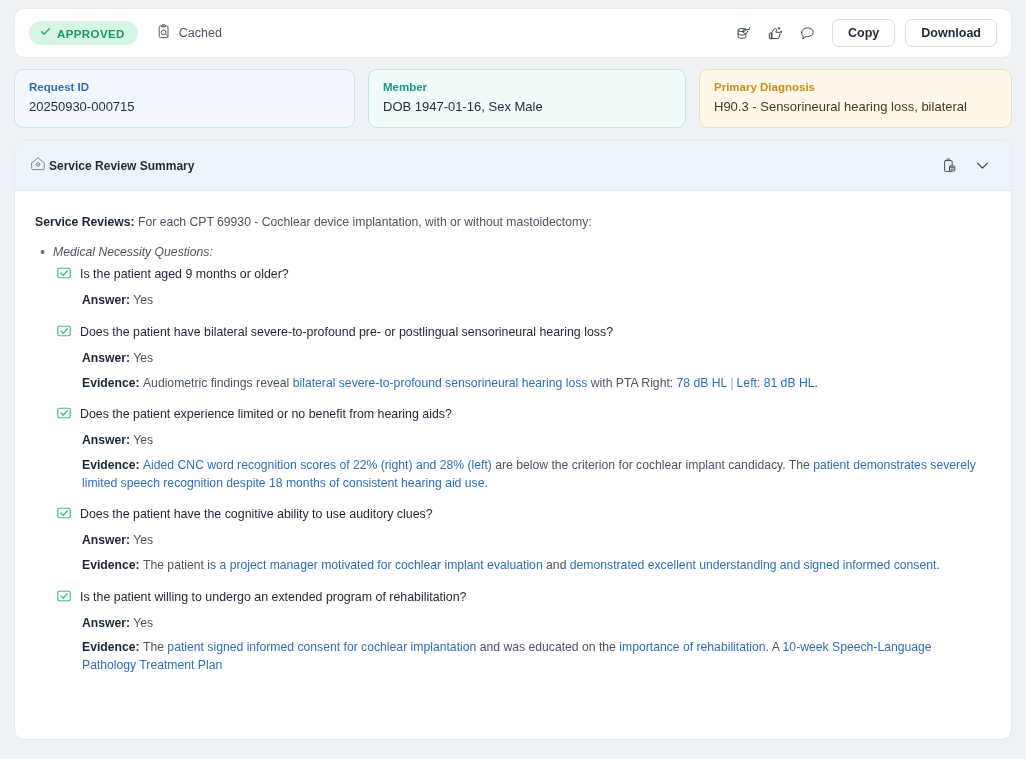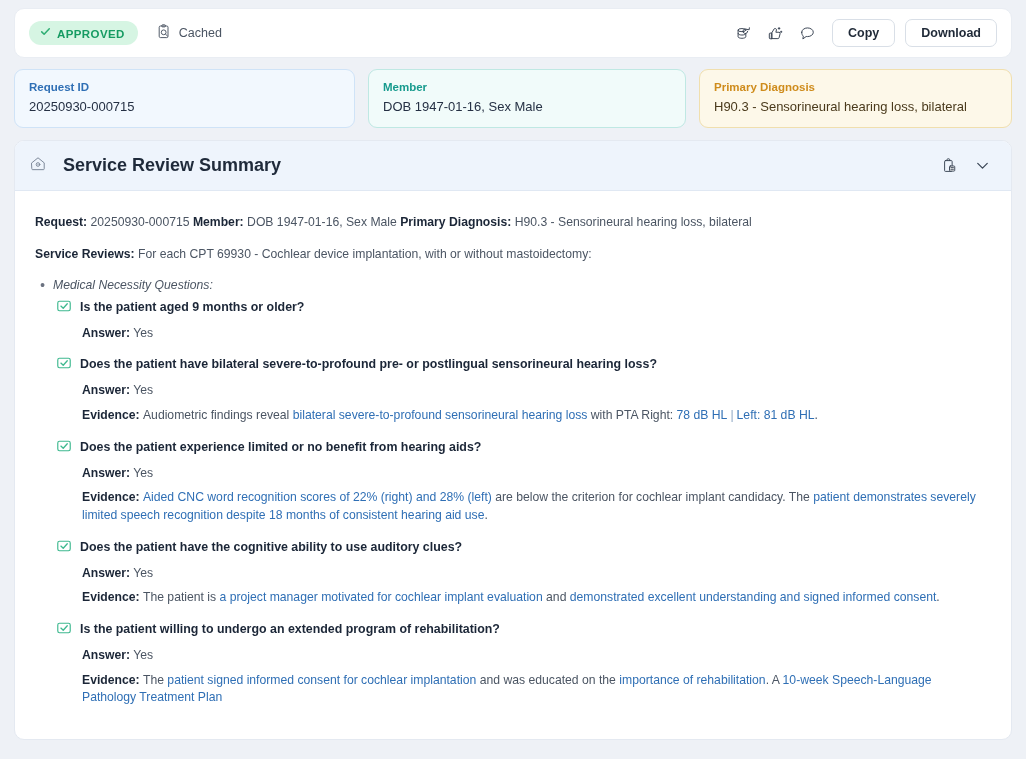--- a/index.html
+++ b/index.html
@@ -87,21 +87,21 @@
     height: 600px;
   }
   .panel-head {
     background: #eef4fc;
     border-bottom: 1px solid #e0e8f3;
     height: 50px;
     display: flex; align-items: center;
     padding: 0 14px;
   }
   .panel-title {
-    font-size: 18px; font-weight: bold; color: #1f2a3a; margin-left: 16px; text-align: right;
+    font-size: 12px; font-weight: bold; color: #1f2a3a; margin-left: 2px; text-align: right;
   }
   .panel-body { padding: 22px 22px 0 20px; }
 
   h2.section {
     font-size: 13.5px; font-weight: bold; color: #1b2637;
     letter-spacing: .2px; margin-bottom: 16px;
   }
   .meta-line { font-size: 12.2px; color: #4b5563; margin-bottom: 14px; line-height: 1.5; }
   .meta-line b { color: #1b2637; }
 
@@ -109,21 +109,21 @@
   ul.mnq > li.bullet {
     font-size: 12.2px; color: #4b5563;
     position: relative; padding-left: 18px; margin-bottom: 6px;
   }
   ul.mnq > li.bullet:before {
     content: "•"; position: absolute; left: 5px; top: -1px; color: #6b7280; font-size: 14px;
   }
 
   .qblock { margin-left: 22px; margin-bottom: 13px; }
   .qrow { display: flex; align-items: flex-start; gap: 9px; margin-bottom: 9px; }
-  .qtext { font-size: 12.4px; font-weight: bold; color: #1b2637; line-height: 1.3; padding-top: 1px; }
+  .qtext { font-size: 12.4px; font-weight: normal; color: #1b2637; line-height: 1.3; padding-top: 1px; }
   .ans, .evi {
     font-size: 12.2px; color: #4b5563; line-height: 1.45;
     margin-left: 25px; margin-bottom: 7px;
   }
   .ans b, .evi b { color: #1b2637; }
   .cite { color: #2f6fb5; }
   .sep { color: #8fa8c5; padding: 0 3px; }
 </style>
 </head>
 <body>
@@ -226,28 +226,20 @@
 
       <div class="icon-btn">
         <svg width="19" height="19" viewBox="0 0 22 22" fill="none" stroke="#3d4858" stroke-width="1.5" stroke-linecap="round" stroke-linejoin="round">
             <path d="M5.5 8.5 L11 14 L16.5 8.5"></path>
           </svg>
       </div>
     </div>
 
     <div class="panel-body">
 
-      <div class="meta-line">
-        <b>Request:</b>
-        <span>20250930-000715</span>
-        <b>Member:</b>
-        <span>DOB 1947-01-16, Sex Male</span>
-        <b>Primary Diagnosis:</b>
-        <span>H90.3 - Sensorineural hearing loss, bilateral</span>
-      </div>
 
       <div class="meta-line">
         <b>Service Reviews:</b>
         <span>For each CPT 69930 - Cochlear device implantation, with or without mastoidectomy:</span>
       </div>
 
       <ul class="mnq">
         <li class="bullet">Medical Necessity Questions:</li>
       </ul>
 

